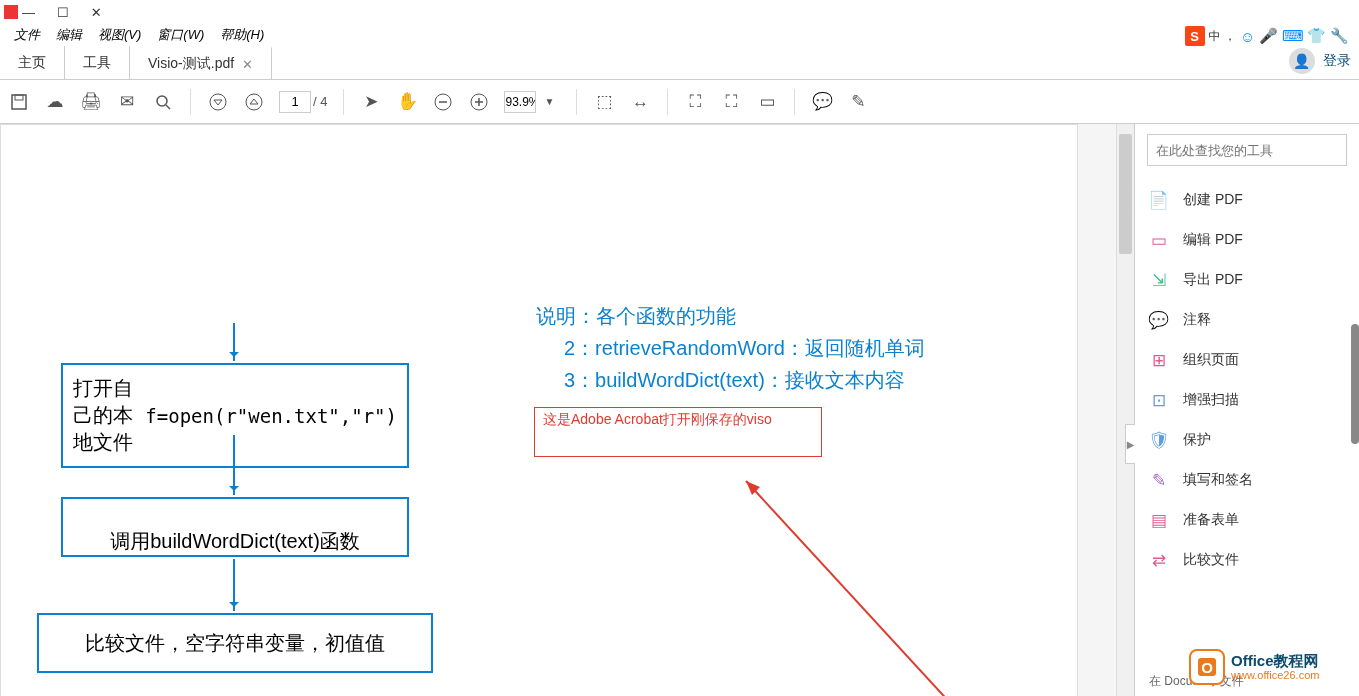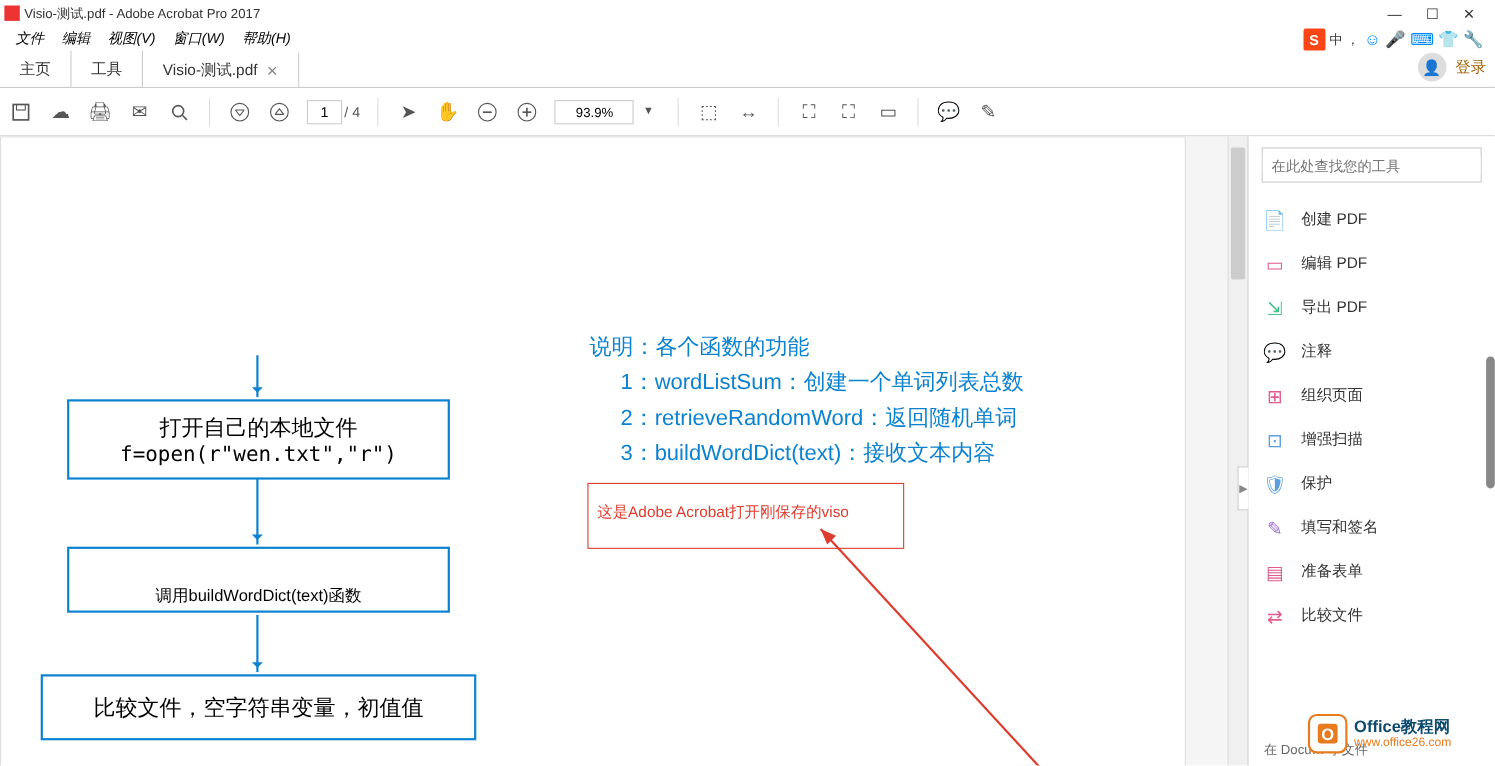--- a/index.html
+++ b/index.html
@@ -16,43 +16,43 @@
 .ft-ico.orange { color:#fa8; }
 .ft-ico.blue { color:#48a; }
 .menubar { height:22px; display:flex; align-items:center; gap:0; padding:0 6px; font-size:13px; }
 .menubar span { padding:2px 8px; cursor:pointer;font-style:italic; }
 .tabs { height:34px; border-bottom:1px solid #ccc; display:flex; align-items:stretch; position:relative; }
 .tab-item { padding:0 18px; display:flex; align-items:center; font-size:14px; color:#333; border-right:1px solid #ccc; cursor:pointer; gap:8px; }
 .tab-item.doc { background:#fff; border-top:3px solid transparent; }
 .tab-x { color:#888; font-size:13px; }
 .login-area { position:absolute; right:8px; top:2px; display:flex; align-items:center; gap:8px; }
 .user-ico { width:26px; height:26px; border-radius:50%; background:#ddd; display:flex; align-items:center; justify-content:center; font-size:14px; color:#777;}
-.login-txt { font-size:14px; color:#a16207; }
+.login-txt { font-size:14px; color:#0c4a6e; }
 .toolbar { height:44px; border-bottom:1px solid #ccc; display:flex; align-items:center; padding:0 8px; gap:14px; color:#555; position:relative;}
 .tsep { width:1px; height:26px; background:#ddd; margin:0 2px;}
 .tbtn { width:22px; height:22px; display:flex; align-items:center; justify-content:center; font-size:17px; cursor:pointer; }
 .pagebox { display:flex; align-items:center; gap:2px; }
 .pagebox input { width:32px; height:22px; border:1px solid #ccc; text-align:center; font-size:13px; }
 .pagebox span { font-size:13px; color:#555; }
 .zoombox { display:flex; align-items:center; gap:2px; }
-.zoombox input { width:72px; height:22px; border:1px solid #ccc; text-align:center; font-size:12px; }
+.zoombox input { width:32px; height:22px; border:1px solid #ccc; text-align:center; font-size:12px; }
 .cpu-widget { position:absolute; right:4px; top:-6px; display:flex; align-items:center; gap:10px;}
 .cpu-circle { width:52px; height:52px; border-radius:50%; border:6px solid #0096ff; border-top-color:#ffa500; border-right-color:#ffa500; display:flex; align-items:center; justify-content:center; font-size:13px; font-weight:bold; color:#0096ff;}
 .cpu-txt { font-size:12px; color:#888; text-align:center; line-height:1.3;}
 .cpu-txt .temp { color:#0a0; font-size:13px;}
 .content-area { position:absolute; top:124px; left:0; right:225px; bottom:0; background:#f5f5f5; }
 .scrollbar-v { position:absolute; right:0; top:0; bottom:0; width:18px; background:#f0f0f0; border-left:1px solid #ddd;}
 .sb-thumb { position:absolute; top:10px; left:2px; right:2px; height:120px; background:#ccc; border-radius:2px;}
 .pdf-page { position:absolute; left:0; top:0; width:1078px; height:800px; background:#fff; border:1px solid #ddd; }
 .flow-start { position:absolute; left:158px; top:138px; width:150px; height:58px; border:2px solid #0b82d0; border-radius:30px; display:flex; align-items:center; justify-content:center; font-size:22px; }
-.flow-box { position:absolute; border:2px solid #0b82d0; background:#fff; display:flex; flex-direction:column; align-items:center; justify-content:center; font-size:18px; padding:10px;}
+.flow-box { position:absolute; border:2px solid #0b82d0; background:#fff; display:flex; flex-direction:row; align-items:center; justify-content:center; font-size:18px; padding:10px;}
 .arrow { position:absolute; width:2px; background:#0b82d0;}
 .arrow::after { content:''; position:absolute; bottom:-1px; left:-4px; border:5px solid transparent; border-top-color:#0b82d0;}
 .expl { position:absolute; left:535px; top:175px; font-size:20px; color:#0b82d0; line-height:1.6;}
-.annot-box { position:absolute; left:533px; top:314px; width:288px; height:60px; border:1px solid #de3c2e; padding:16px 8px; font-size:14px; color:#de3c2e; line-height:1.3; font-family:SimSun,serif;}
+.annot-box { position:absolute; left:533px; top:282px; width:288px; height:50px; border:1px solid #de3c2e; padding:2px 8px; font-size:14px; color:#de3c2e; line-height:1.3; font-family:SimSun,serif;}
 .annot-arrow { position:absolute; left:745px; top:356px; width:240px; height:260px; }
 .right-panel { position:absolute; right:0; top:124px; width:225px; bottom:0; background:#fff; border-left:1px solid #ccc;}
 .tool-search { margin:10px 12px; height:32px; border:1px solid #ccc; display:flex; align-items:center;}
 .tool-search input { border:none; outline:none; width:100%; padding:0 8px; font-size:13px;}
 .tool-list { padding:4px 0;}
 .tool-item { display:flex; align-items:center; gap:14px; padding:10px 14px; font-size:14px; color:#333; cursor:pointer;}
 .ti-ico { width:20px; height:20px; display:flex; align-items:center; justify-content:center; font-size:17px;}
 .bottom-link { position:absolute; bottom:6px; left:14px; font-size:12px; color:#666;}
 .panel-collapse { position:absolute; left:-10px; top:300px; width:10px; height:40px; background:#fff; border:1px solid #ccc; border-right:none; display:flex; align-items:center; justify-content:center; font-size:10px; color:#888;}
 .right-scrollbar { position:absolute; right:0; top:50px; bottom:30px; width:8px;}
@@ -61,21 +61,20 @@
 .wm-ico { width:36px; height:36px; background:#fff; border:2px solid #e87b1e; border-radius:8px; display:flex; align-items:center; justify-content:center;}
 .wm-txt { font-size:15px; color:#0c4a6e; font-weight:bold; line-height:1.1;}
 .wm-url { font-size:11px; color:#e87b1e;}
 svg { overflow:visible;}
 </style>
 </head>
 <body>
 
 <div class="titlebar">
   <div class="app-icon"></div>
-  <div class="title">Visio-测试.pdf - Adobe Acrobat Pro 2017</div>
   <div class="win-btns">
     <span class="win-btn">—</span>
     <span class="win-btn">☐</span>
     <span class="win-btn">✕</span>
   </div>
 </div>
 
 <div class="floating-toolbar">
   <div class="ft-s">S</div>
   <span class="ft-txt">中 ，</span>
@@ -178,29 +177,28 @@
 
 <div class="content-area">
   <div class="pdf-page">
     <div class="arrow" style="left:232px; top:198px; height:38px;"></div>
     <div class="flow-box" style="left:60px; top:238px; width:348px;">
       <div style="font-size:20px;">打开自己的本地文件</div>
       <div style="font-family:monospace; font-size:19px;">f=open(r"wen.txt","r")</div>
     </div>
     <div class="arrow" style="left:232px; top:310px; height:60px;"></div>
     <div class="flow-box" style="left:60px; top:372px; width:348px; height:60px;">
-      <div style="font-size:15px;margin-top:28px;">调用buildWordDict(text)函数</div>
+      <div style="font-size:20px;margin-top:28px;">调用buildWordDict(text)函数</div>
     </div>
     <div class="arrow" style="left:232px; top:434px; height:52px;"></div>
     <div class="flow-box" style="left:36px; top:488px; width:396px; height:60px;">
       <div style="font-size:20px;">比较文件，空字符串变量，初值值</div>
     </div>
     <div class="expl">
       <div>说明：各个函数的功能</div>
-      <div style="padding-left:28px;">1：wordListSum：创建一个单词列表总数</div>
       <div style="padding-left:28px;">2：retrieveRandomWord：返回随机单词</div>
       <div style="padding-left:28px;">3：buildWordDict(text)：接收文本内容</div>
     </div>
     <div class="annot-box">
       <div>这是Adobe Acrobat打开刚保存的viso</div>
     </div>
     <svg class="annot-arrow">
       <line x1="0" y1="0" x2="230" y2="250" stroke="#de3c2e" stroke-width="2"></line>
       <polygon points="0,0 14,6 6,14" fill="#de3c2e"></polygon>
     </svg>

